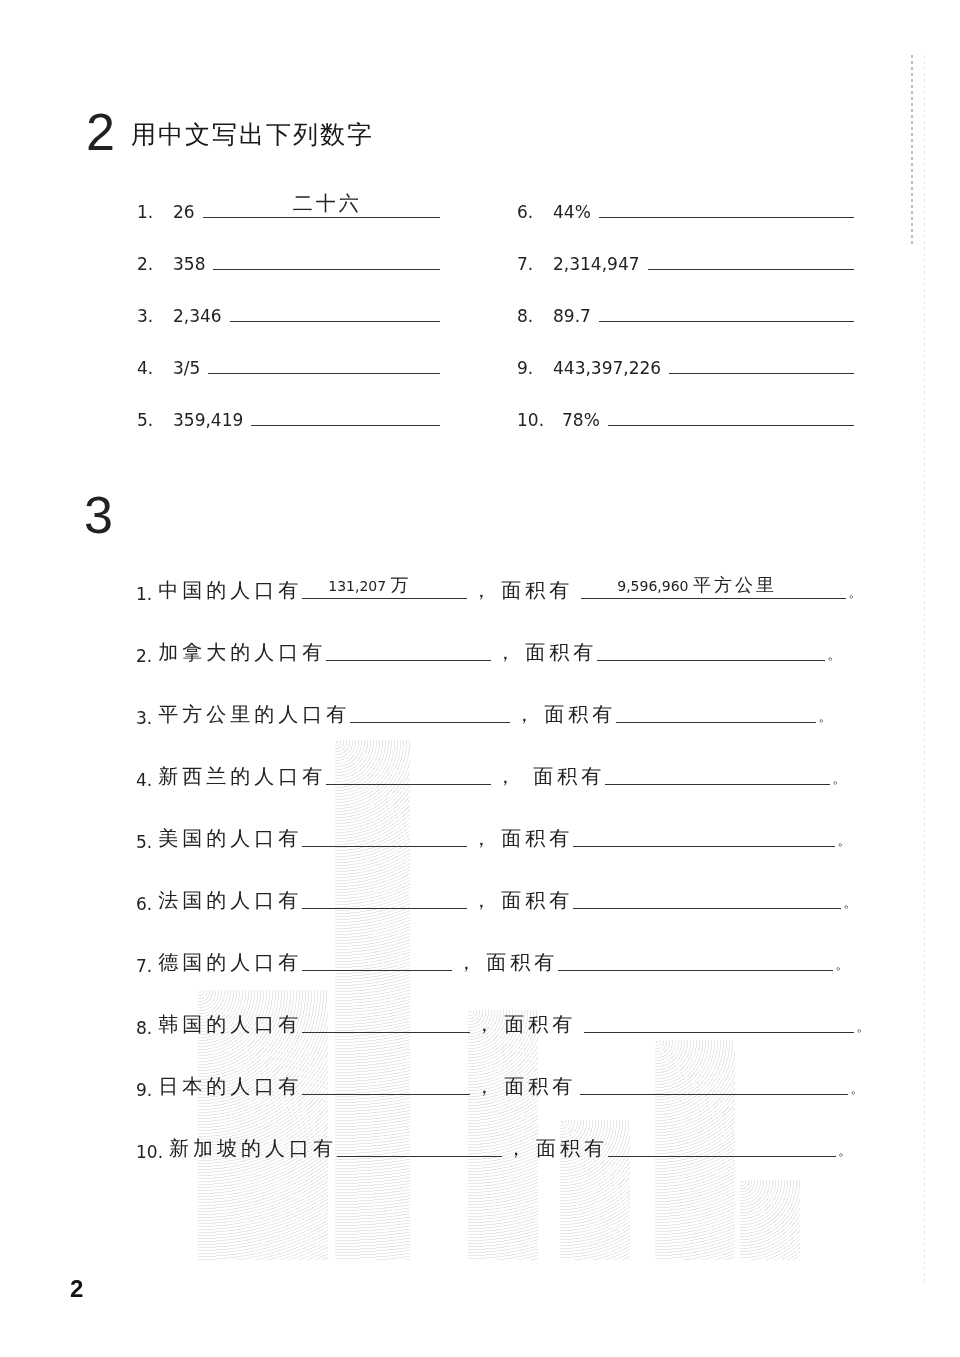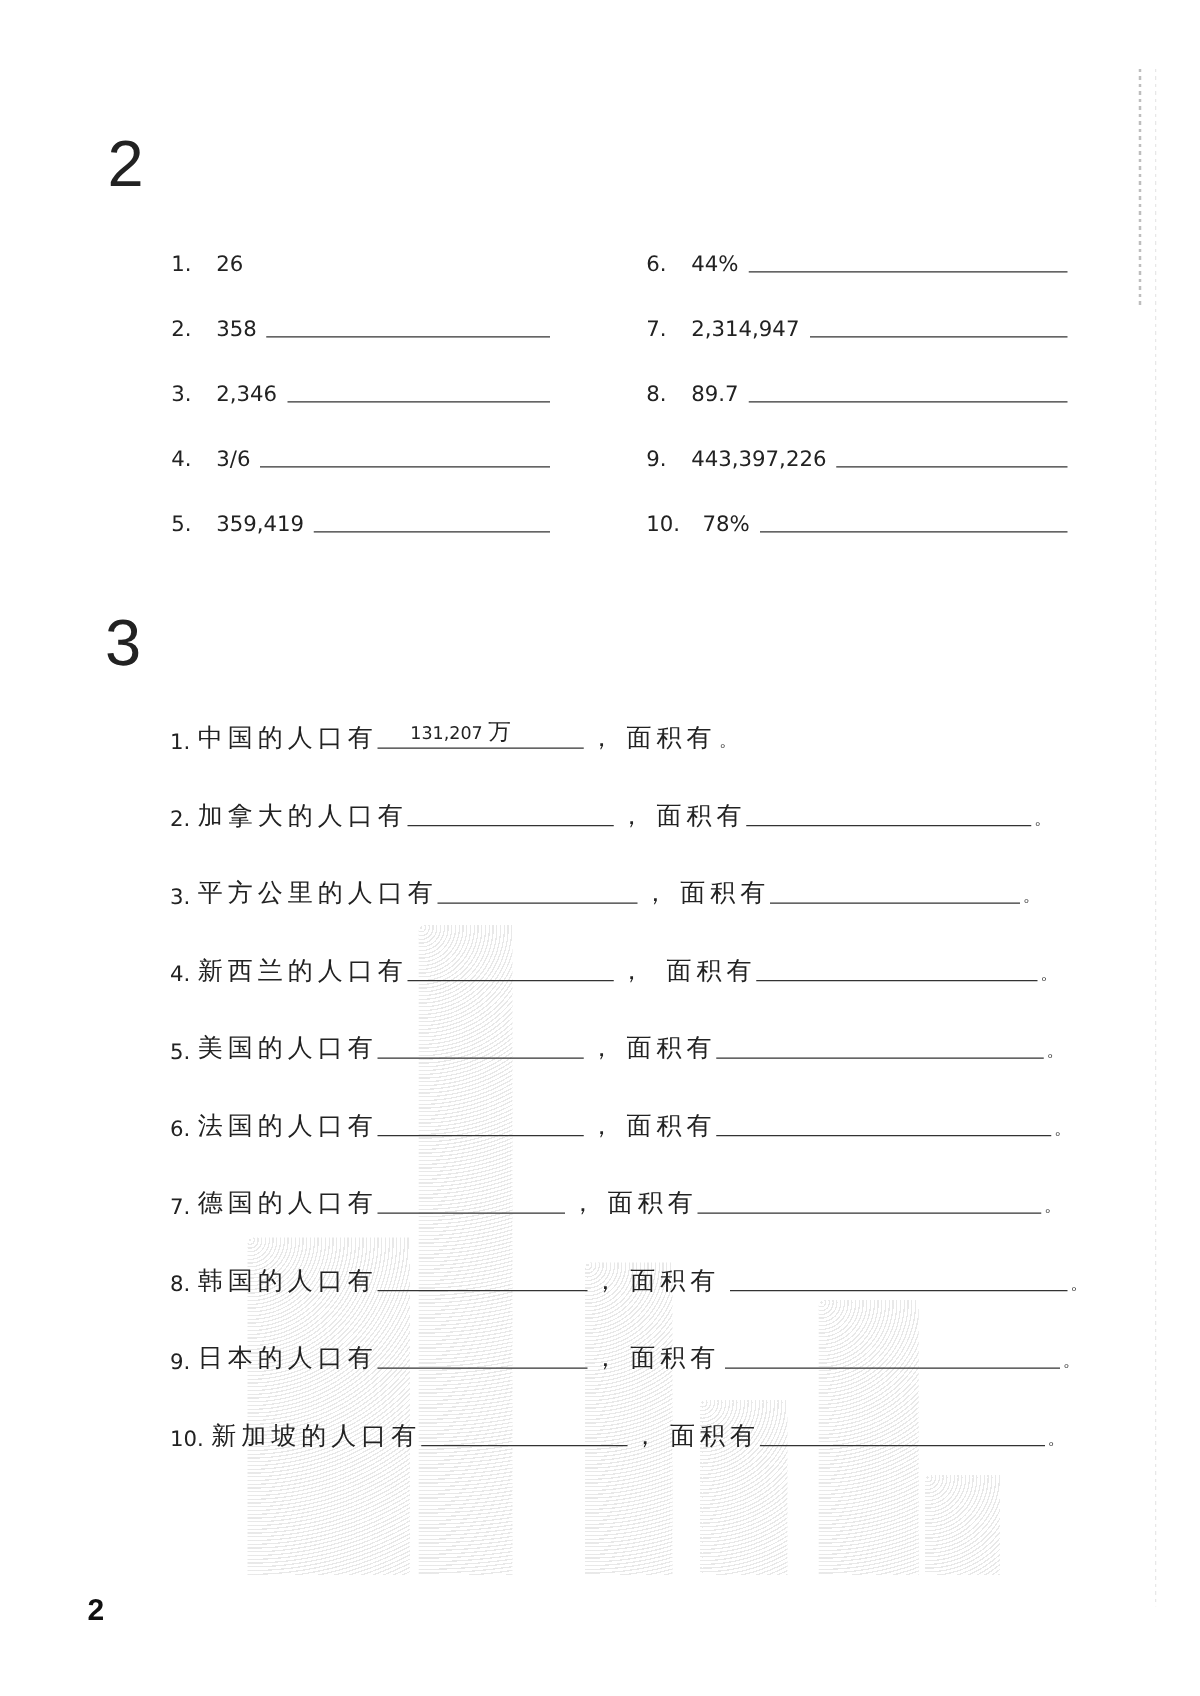--- a/index.html
+++ b/index.html
@@ -43,38 +43,42 @@
   <div class="edge-line edge-b"></div>
 
   <div class="ghost" style="left:198px;top:990px;width:130px;height:270px;"></div>
   <div class="ghost" style="left:335px;top:740px;width:75px;height:520px;"></div>
   <div class="ghost" style="left:468px;top:1010px;width:70px;height:250px;"></div>
   <div class="ghost" style="left:560px;top:1120px;width:70px;height:140px;"></div>
   <div class="ghost" style="left:655px;top:1040px;width:80px;height:220px;"></div>
   <div class="ghost" style="left:740px;top:1180px;width:60px;height:80px;"></div>
 
   <div class="sec-num" style="left:86px;top:106px;">2</div>
+  <div class="sec-title" style="left:131px;top:120px;">用中文写出下列数字</div>
 
   <div class="q2" style="left:137px;top:192px;width:303px;">
     <span class="num">1.</span>
     <span class="val">26</span>
+    <span class="blank">
+        <span class="ans">二十六</span>
+      </span>
   </div>
   <div class="q2" style="left:137px;top:244px;width:303px;">
     <span class="num">2.</span>
     <span class="val">358</span>
     <span class="blank"></span>
   </div>
   <div class="q2" style="left:137px;top:296px;width:303px;">
     <span class="num">3.</span>
     <span class="val">2,346</span>
     <span class="blank"></span>
   </div>
   <div class="q2" style="left:137px;top:348px;width:303px;">
     <span class="num">4.</span>
-    <span class="val">3/6</span>
+    <span class="val">3/5</span>
     <span class="blank"></span>
   </div>
   <div class="q2" style="left:137px;top:400px;width:303px;">
     <span class="num">5.</span>
     <span class="val">359,419</span>
     <span class="blank"></span>
   </div>
 
   <div class="q2" style="left:517px;top:192px;width:337px;">
     <span class="num">6.</span>
@@ -106,20 +110,23 @@
 
   <div class="q3" style="top:570px;">
     <span class="num">1.</span>
     <span class="txt">中国</span>
     <span class="txt">的人口有</span>
     <span class="blank" style="width:165px;">
       <span class="ans" style="left:26px;"><span>131,207</span> <span class="cn">万</span></span>
     </span>
     <span class="sep">，</span>
     <span class="txt">面积有</span>
+    <span class="blank" style="width:265px;margin-left:8px;">
+      <span class="ans" style="left:36px;"><span>9,596,960</span> <span class="cn">平方公里</span></span>
+    </span>
     <span class="end">。</span>
   </div>
 
   <div class="q3" style="top:632px;">
     <span class="num">2.</span>
     <span class="txt">加拿大</span>
     <span class="txt">的人口有</span>
     <span class="blank" style="width:165px;"></span>
     <span class="sep">，</span>
     <span class="txt">面积有</span>

